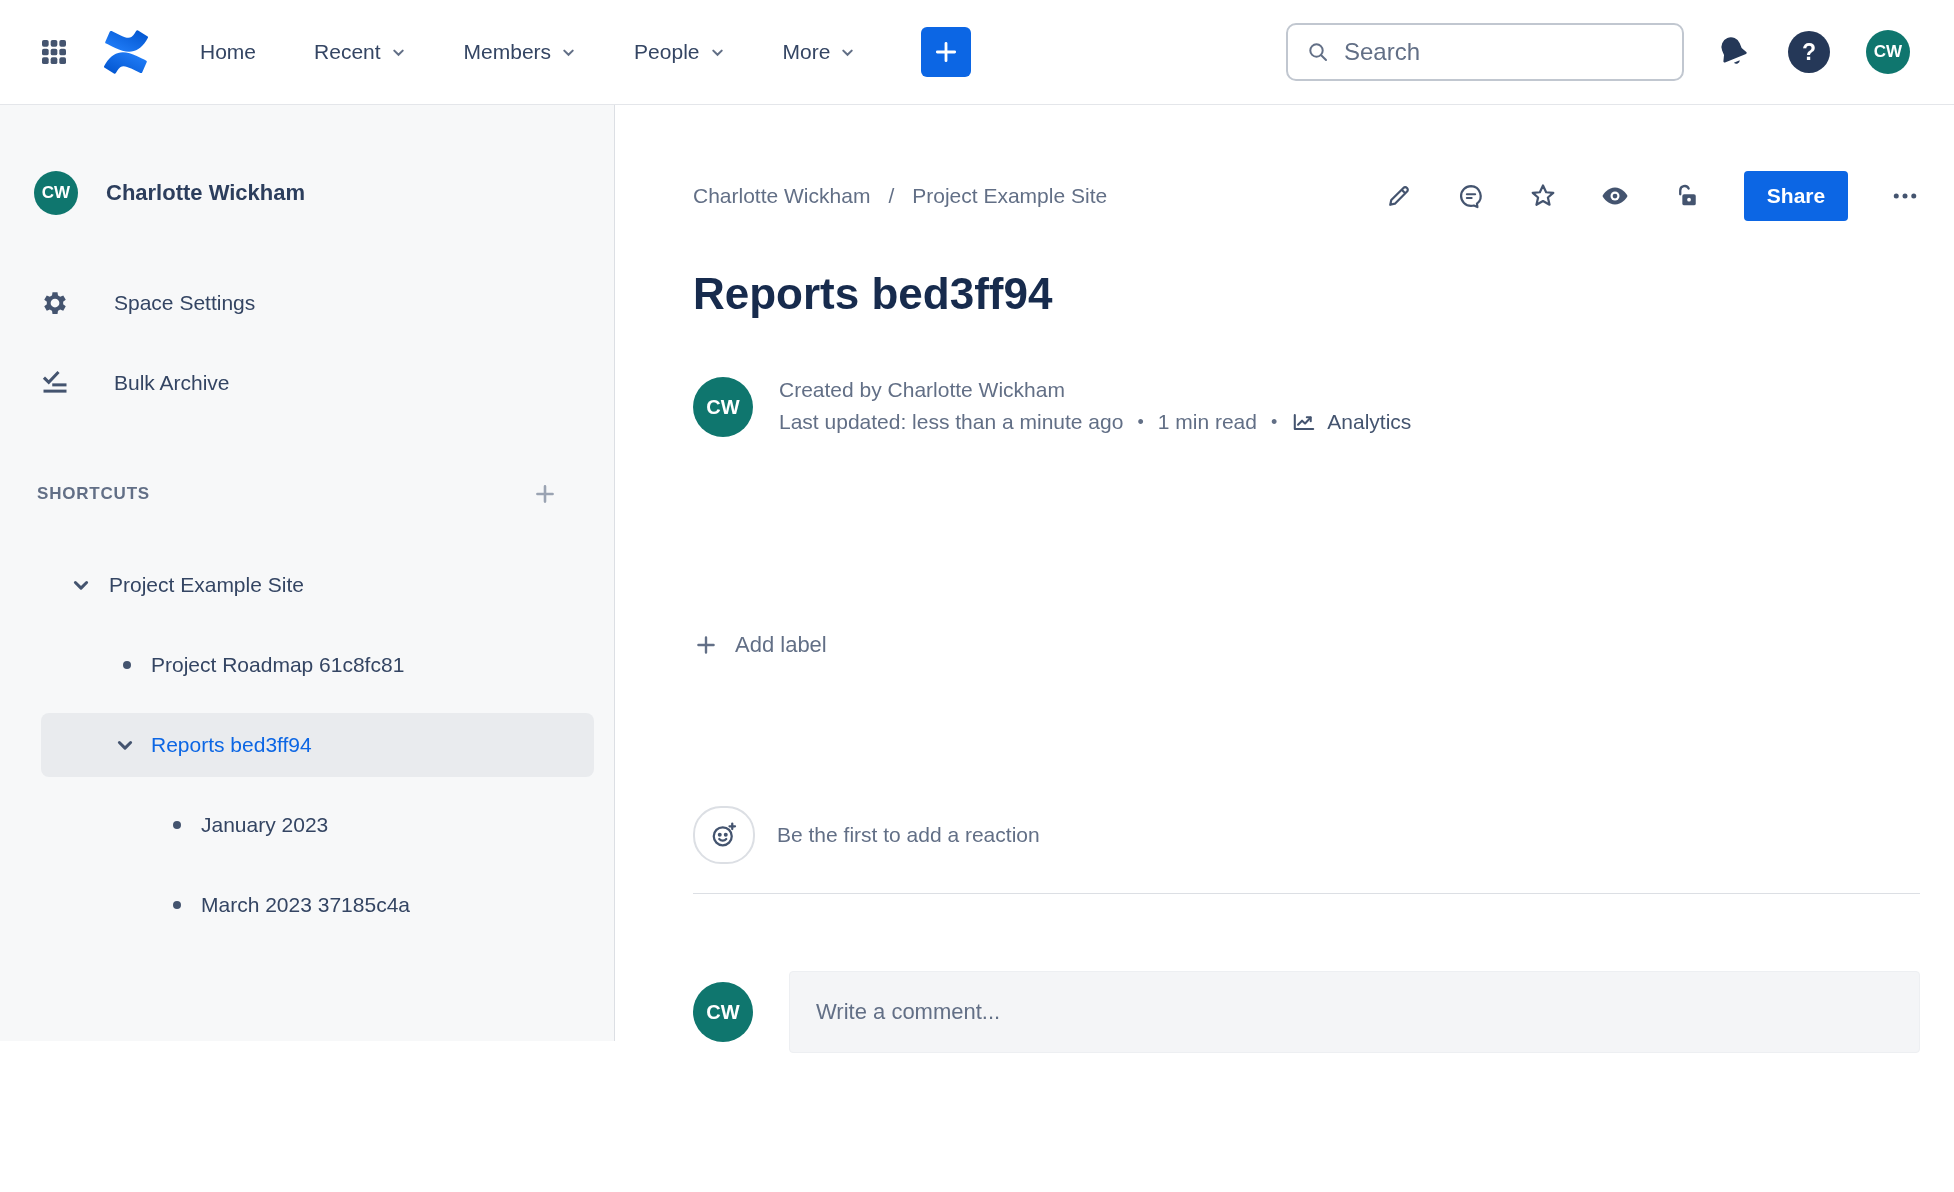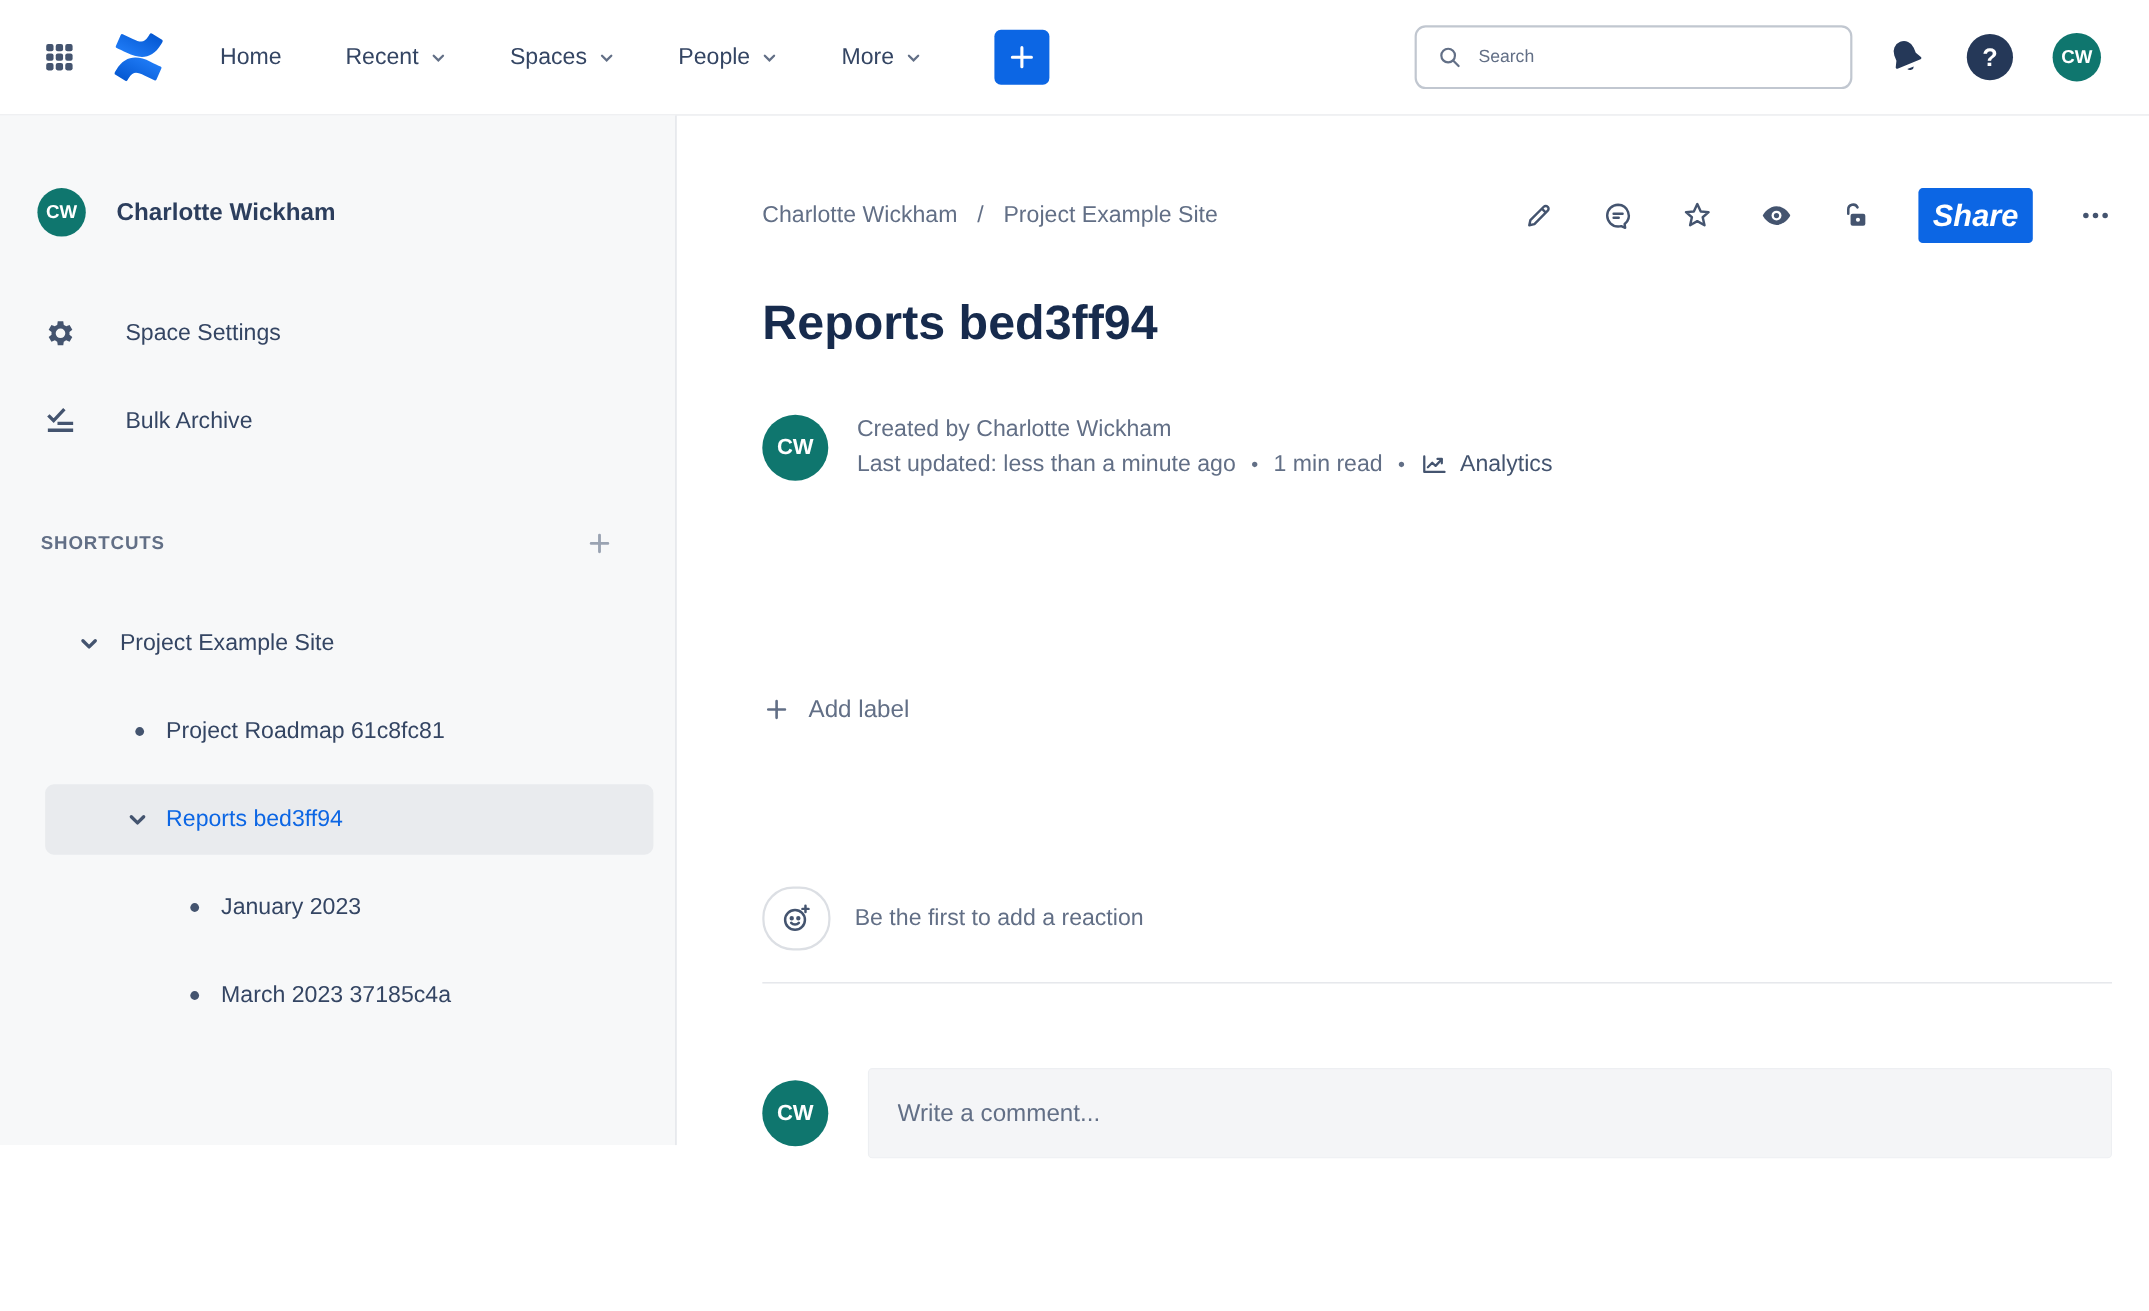--- a/index.html
+++ b/index.html
@@ -24,21 +24,21 @@
   .primary-nav { display:flex; align-items:center; gap:58px; }
   .nav-item { display:flex; align-items:center; gap:10px; font-size:21px; font-weight:500; color:#344563; }
   .create-btn {
     width:50px; height:50px; border-radius:6px; background:#0C66E4;
     display:flex; align-items:center; justify-content:center; margin-left:66px;
   }
   .search {
     margin-left:auto; width:398px; height:58px; border:2px solid #C1C7D0; border-radius:10px;
     display:flex; align-items:center; padding:0 18px; gap:14px; background:#fff;
   }
-  .search input { border:0; outline:none; flex:1; font-size:16px; color:#344563; font-family:inherit; background:transparent; }
+  .search input { border:0; outline:none; flex:1; font-size:24px; color:#344563; font-family:inherit; background:transparent; }
   .search input::placeholder { color:#626F86; }
   .topnav-right { display:flex; align-items:center; gap:36px; margin-left:30px; }
   .help-circle {
     width:42px; height:42px; border-radius:50%; background:#253858; color:#fff;
     display:flex; align-items:center; justify-content:center; font-size:23px; font-weight:700;
   }
   .avatar {
     background:#0f766e; color:#fff; border-radius:50%;
     display:flex; align-items:center; justify-content:center; font-weight:700; flex:none;
   }
@@ -77,21 +77,21 @@
   .bullet { width:8px; height:8px; border-radius:50%; background:#44546F; flex:none; }
 
   
   .content { flex:1; min-width:0; padding:0 34px 0 78px; display:flex; flex-direction:column; }
   .content-header { margin-top:66px; height:52px; display:flex; align-items:center; }
   .breadcrumb { display:flex; align-items:center; gap:18px; font-size:21px; color:#626F86; }
   .actions { margin-left:auto; display:flex; align-items:center; gap:42px; }
   .actions .icon-btn { width:30px; height:30px; display:flex; align-items:center; justify-content:center; color:#44546F; }
   .share-btn {
     width:104px; height:50px; border-radius:4px; background:#0C66E4; color:#fff;
-    font-size:28px; font-weight:700; display:flex; align-items:center; justify-content:center;font-style:italic;
+    font-size:21px; font-weight:700; display:flex; align-items:center; justify-content:center;
   }
   .page-title { margin-top:46px; font-size:44px; line-height:54px; font-weight:600; color:#172B4D; }
   .byline { margin-top:56px; display:flex; align-items:flex-start; gap:26px; height:60px; }
   .byline-lines { display:flex; flex-direction:column; gap:7px; padding-top:1px; }
   .byline-line1 { font-size:21px; color:#626F86; }
   .byline-line2 { font-size:21px; color:#626F86; display:flex; align-items:center; gap:14px; }
   .byline-line2 .dot { color:#626F86; font-size:18px; }
   .analytics { display:flex; align-items:center; gap:10px; color:#44546F; }
   .body-text { margin-top:64px; margin-left:64px; font-size:24px; line-height:32px; font-weight:500; color:#172B4D; }
   .add-label { margin-top:195px; display:flex; align-items:center; gap:16px; font-size:22px; color:#626F86; width:max-content; }
@@ -150,21 +150,21 @@
       <a class="nav-item">
           <span>Home</span>
         </a>
       <a class="nav-item">
           <span>Recent</span>
         <svg width="15" height="15" viewBox="0 0 16 16" fill="none" stroke="#626F86" stroke-width="2.2" stroke-linecap="round">
             <path d="M3.5 6l4.5 4.5L12.5 6"></path>
           </svg>
         </a>
       <a class="nav-item">
-          <span>Spaces</span>
+          <span>Members</span>
         <svg width="15" height="15" viewBox="0 0 16 16" fill="none" stroke="#626F86" stroke-width="2.2" stroke-linecap="round">
             <path d="M3.5 6l4.5 4.5L12.5 6"></path>
           </svg>
         </a>
       <a class="nav-item">
           <span>People</span>
         <svg width="15" height="15" viewBox="0 0 16 16" fill="none" stroke="#626F86" stroke-width="2.2" stroke-linecap="round">
             <path d="M3.5 6l4.5 4.5L12.5 6"></path>
           </svg>
         </a>

